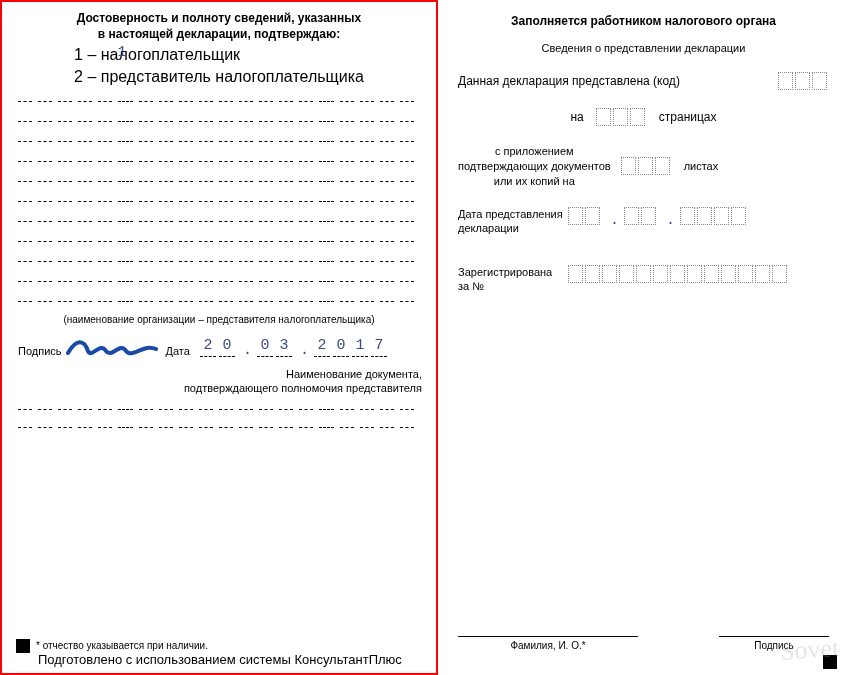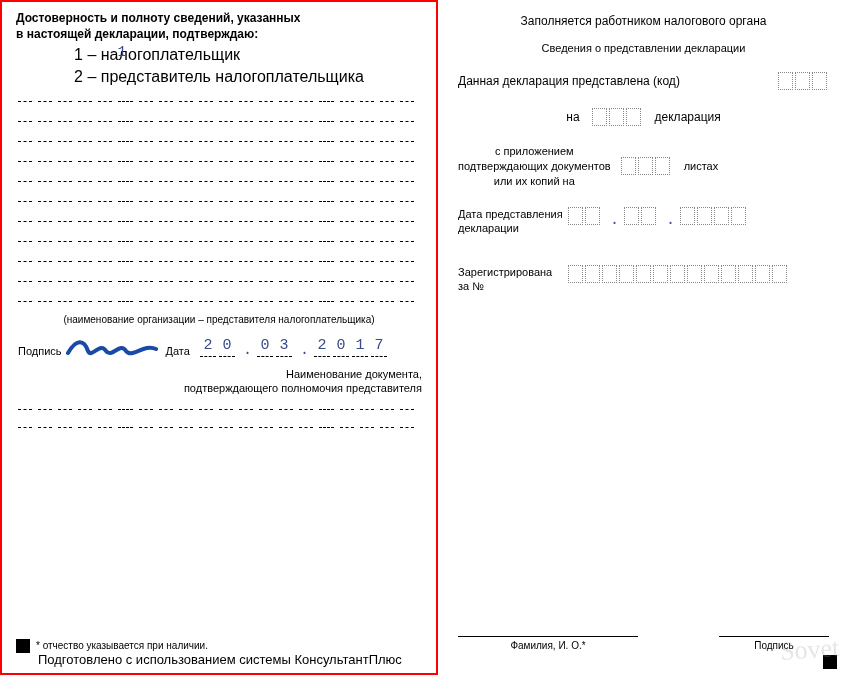--- a/index.html
+++ b/index.html
@@ -25,20 +25,21 @@
     position: relative;
   }
   .right-panel {
     width: 407px;
     padding: 14px 16px 10px 20px;
     position: relative;
   }
   .title-bold {
     font-weight: bold;
     font-size: 12px;
+    text-align: center;
     line-height: 1.35;
   }
   .legend {
     font-size: 16px;
     line-height: 1.35;
     margin-top: 2px;
     text-align: left;
     display: inline-block;
   }
   .legend-wrap {
@@ -134,21 +135,21 @@
     background: #000;
   }
   .credit {
     font-size: 13px;
     position: absolute;
     bottom: 6px;
     left: 36px;
   }
   
   .r-title {
-    font-weight: normal;
+    font-weight: bold;
     font-size: 12px;
     text-align: center;
     margin-bottom: 14px;
   }
   .r-sub {
     font-size: 11px;
     text-align: center;
     margin-bottom: 18px;
   }
   .r-row {
@@ -579,21 +580,21 @@
 
     <div class="r-row">
       <span>на</span>
       <span style="width:12px"></span>
       <span class="dotted-box">
           <span class="dotted-cell"></span>
           <span class="dotted-cell"></span>
           <span class="dotted-cell"></span>
         </span>
       <span style="width:12px"></span>
-      <span>декларация</span>
+      <span>страницах</span>
     </div>
 
     <div class="r-attach">
       <div class="txt">
         <span>с приложением</span><br>
         <span>подтверждающих документов</span><br>
         <span>или их копий на</span>
       </div>
       <span class="dotted-box">
           <span class="dotted-cell"></span>

